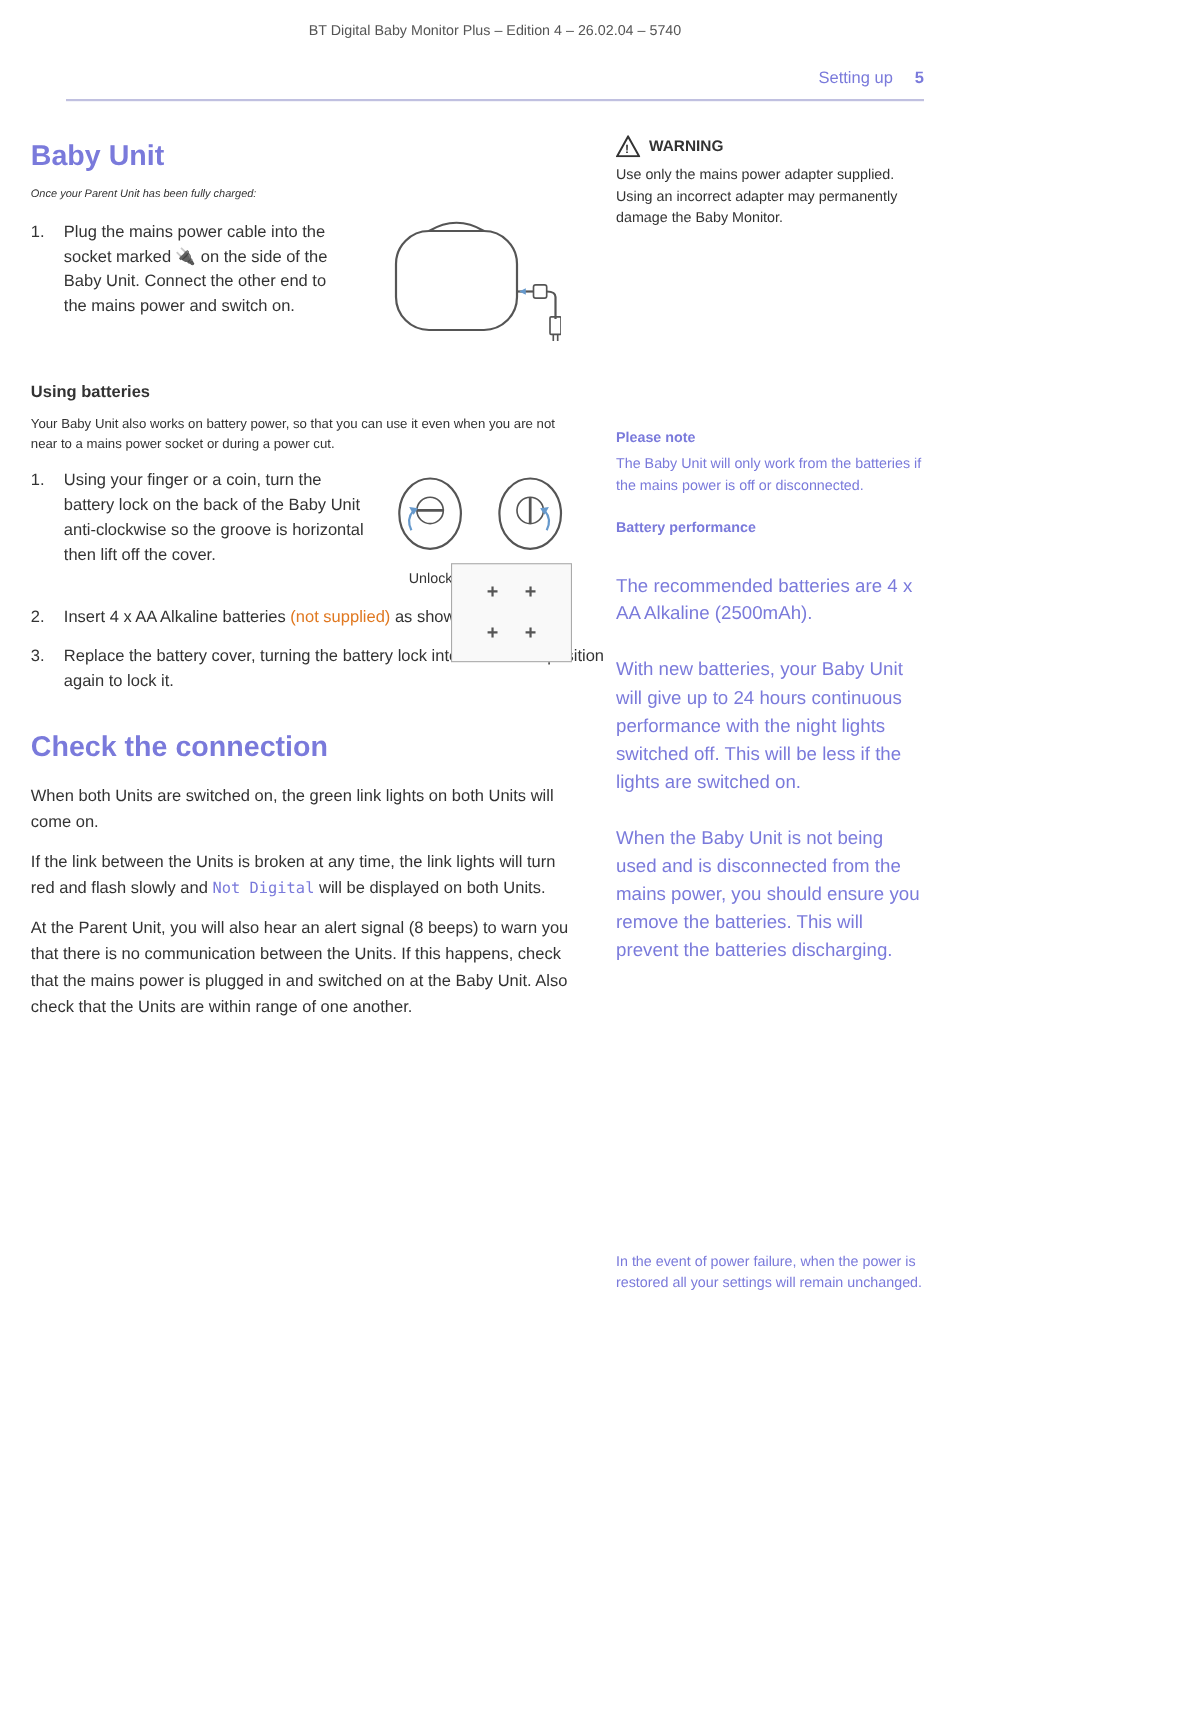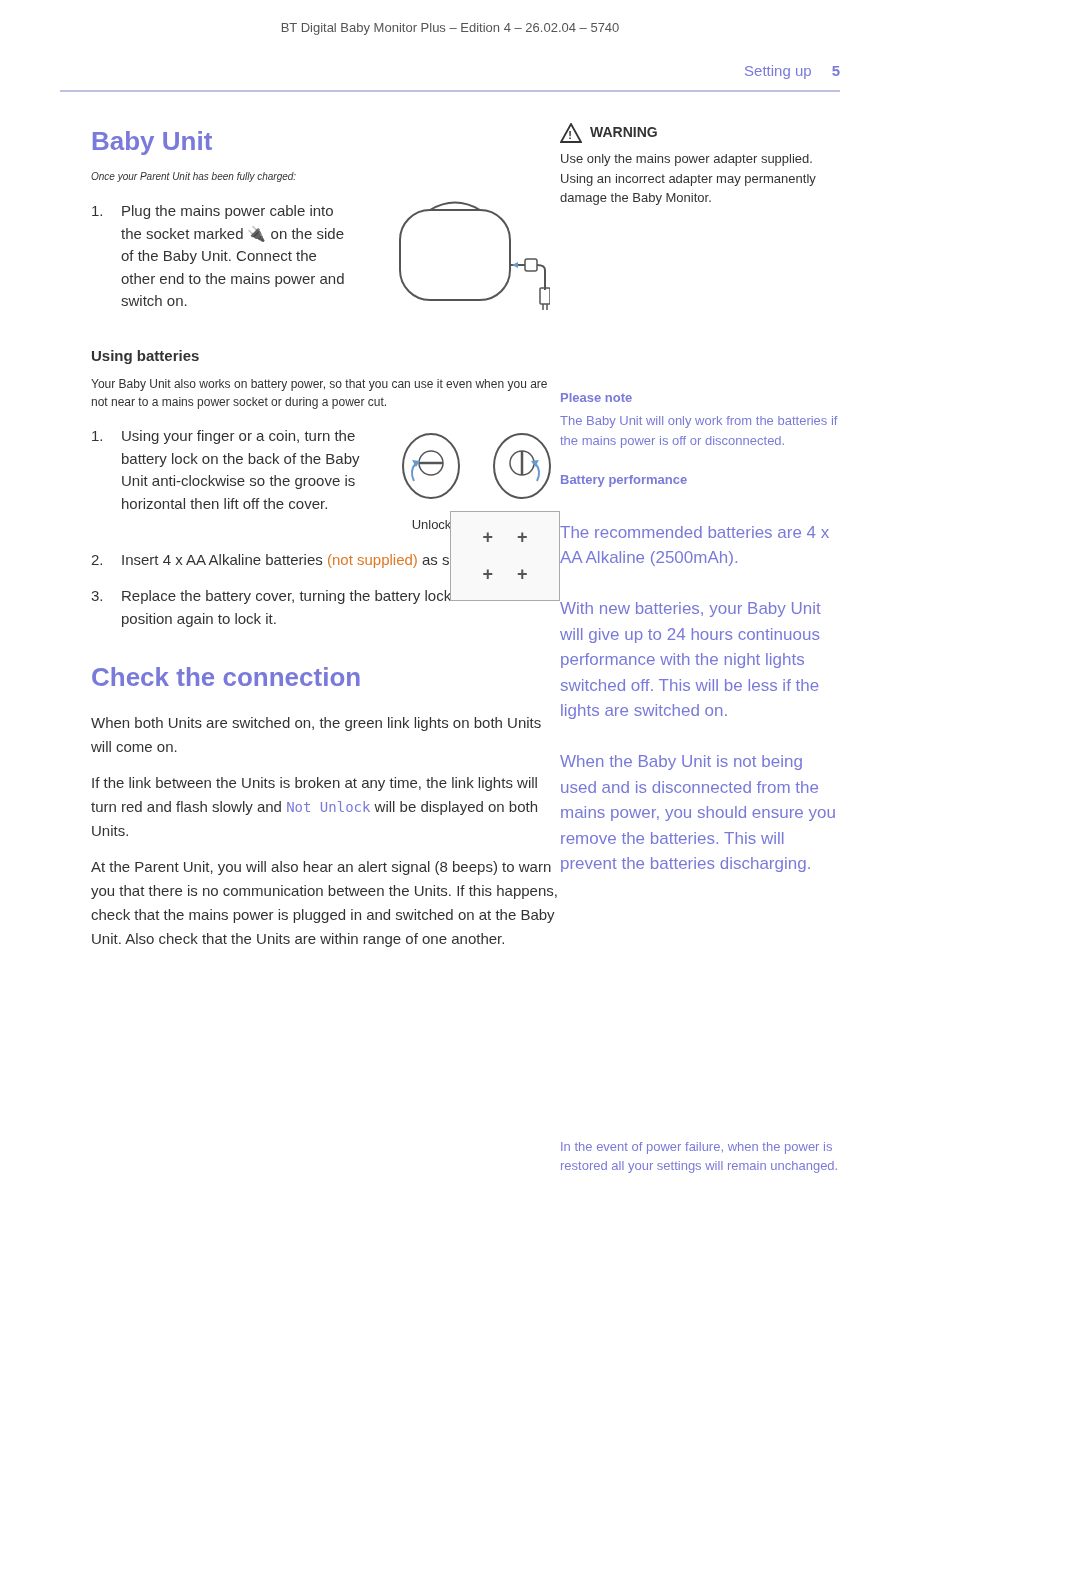--- a/index.html
+++ b/index.html
@@ -45,21 +45,22 @@
       font-size: 15px;
       font-weight: bold;
     }
     .divider-line {
       height: 2px;
       background: #c0c0e0;
       margin: 0 60px 0 60px;
     }
     .main-layout {
       display: flex;
-      padding: 30px 60px 30px 91px;
+      padding: 30px 60px 30px 28px;
+      gap: 40px;
     }
     .left-col {
       flex: 1;
       min-width: 0;
     }
     .right-col {
       width: 280px;
       flex-shrink: 0;
     }
     h1.section-title {
@@ -359,21 +360,21 @@
               </div>
             </div>
           </div>
         </div>
       </div>
 
       <div class="check-section">
         <h2 class="check-title">Check the connection</h2>
         <p class="check-para">When both Units are switched on, the green link lights on both Units will come on.</p>
         <p class="check-para">
-          <span>If the link between the Units is broken at any time, the link lights will turn red and flash slowly and </span><span class="inline-blue-mono">Not Unlock</span><span> will be displayed on both Units.</span>
+          <span>If the link between the Units is broken at any time, the link lights will turn red and flash slowly and </span><span class="inline-blue-mono">Not Digital</span><span> will be displayed on both Units.</span>
         </p>
         <p class="check-para">At the Parent Unit, you will also hear an alert signal (8 beeps) to warn you that there is no communication between the Units. If this happens, check that the mains power is plugged in and switched on at the Baby Unit. Also check that the Units are within range of one another.</p>
       </div>
     </div>
 
     <div class="right-col">
 
       <div class="warning-box">
         <div class="warning-title">
           <svg class="warning-triangle" viewBox="0 0 22 20">

